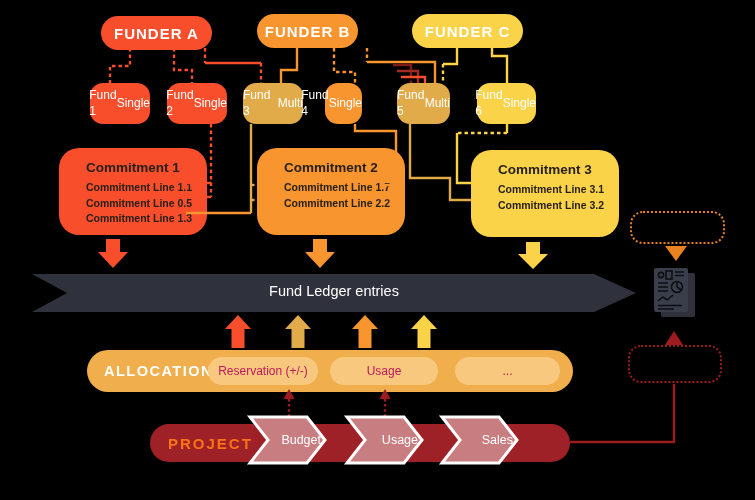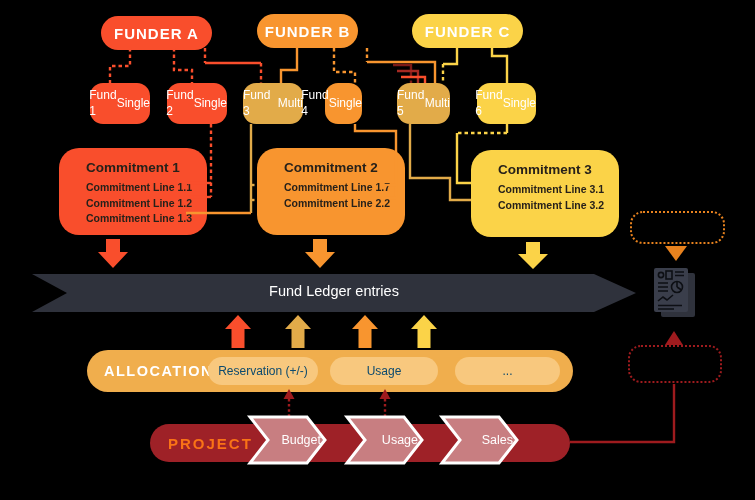--- a/index.html
+++ b/index.html
@@ -25,21 +25,21 @@
   
   .band-label{position:absolute;left:254px;top:283px;width:160px;text-align:center;
         color:#fff;font-size:14.5px;font-weight:500;z-index:3;}
 
   
   .alloc-bar{position:absolute;left:87px;top:350px;width:486px;height:42px;
         background:var(--amber);border-radius:21px;z-index:2;}
   .alloc-label{position:absolute;left:17px;top:0;height:42px;display:flex;align-items:center;
         color:#fff;font-size:14.5px;font-weight:700;letter-spacing:1.5px;}
   .alloc-pill{position:absolute;top:7px;height:28px;border-radius:14px;background:var(--pill);
-        color:#0c4a6e;font-size:12px;font-weight:500;display:flex;align-items:center;justify-content:center;}
+        color:#be185d;font-size:12px;font-weight:500;display:flex;align-items:center;justify-content:center;}
 
   
   .project-bar{position:absolute;left:150px;top:424px;width:420px;height:38px;
         background:var(--projectRed);border-radius:19px;z-index:1;}
   .project-label{position:absolute;left:168px;top:424px;height:38px;display:flex;align-items:center;
         color:#f97316;font-size:15px;font-weight:700;letter-spacing:2px;z-index:3;}
   .stage-label{position:absolute;width:60px;text-align:right;color:#fff;font-size:12.5px;
         font-weight:500;top:433px;z-index:4;}
 
   
@@ -91,21 +91,21 @@
     <span>Multi</span>
   </div>
   <div class="fund f-yellow" style="left:477px;width:59px;">
     <span>Fund 6</span>
     <span>Single</span>
   </div>
 
   <div class="commitment f-red" style="left:59px;top:148px;">
     <div class="c-title">Commitment 1</div>
     <div class="c-line">Commitment Line 1.1</div>
-    <div class="c-line">Commitment Line 1.2</div>
+    <div class="c-line">Commitment Line 0.5</div>
     <div class="c-line">Commitment Line 1.3</div>
   </div>
   <div class="commitment f-orange" style="left:257px;top:148px;">
     <div class="c-title">Commitment 2</div>
     <div class="c-line">Commitment Line 1.7</div>
     <div class="c-line">Commitment Line 2.2</div>
   </div>
   <div class="commitment f-yellow" style="left:471px;top:150px;">
     <div class="c-title">Commitment 3</div>
     <div class="c-line">Commitment Line 3.1</div>

